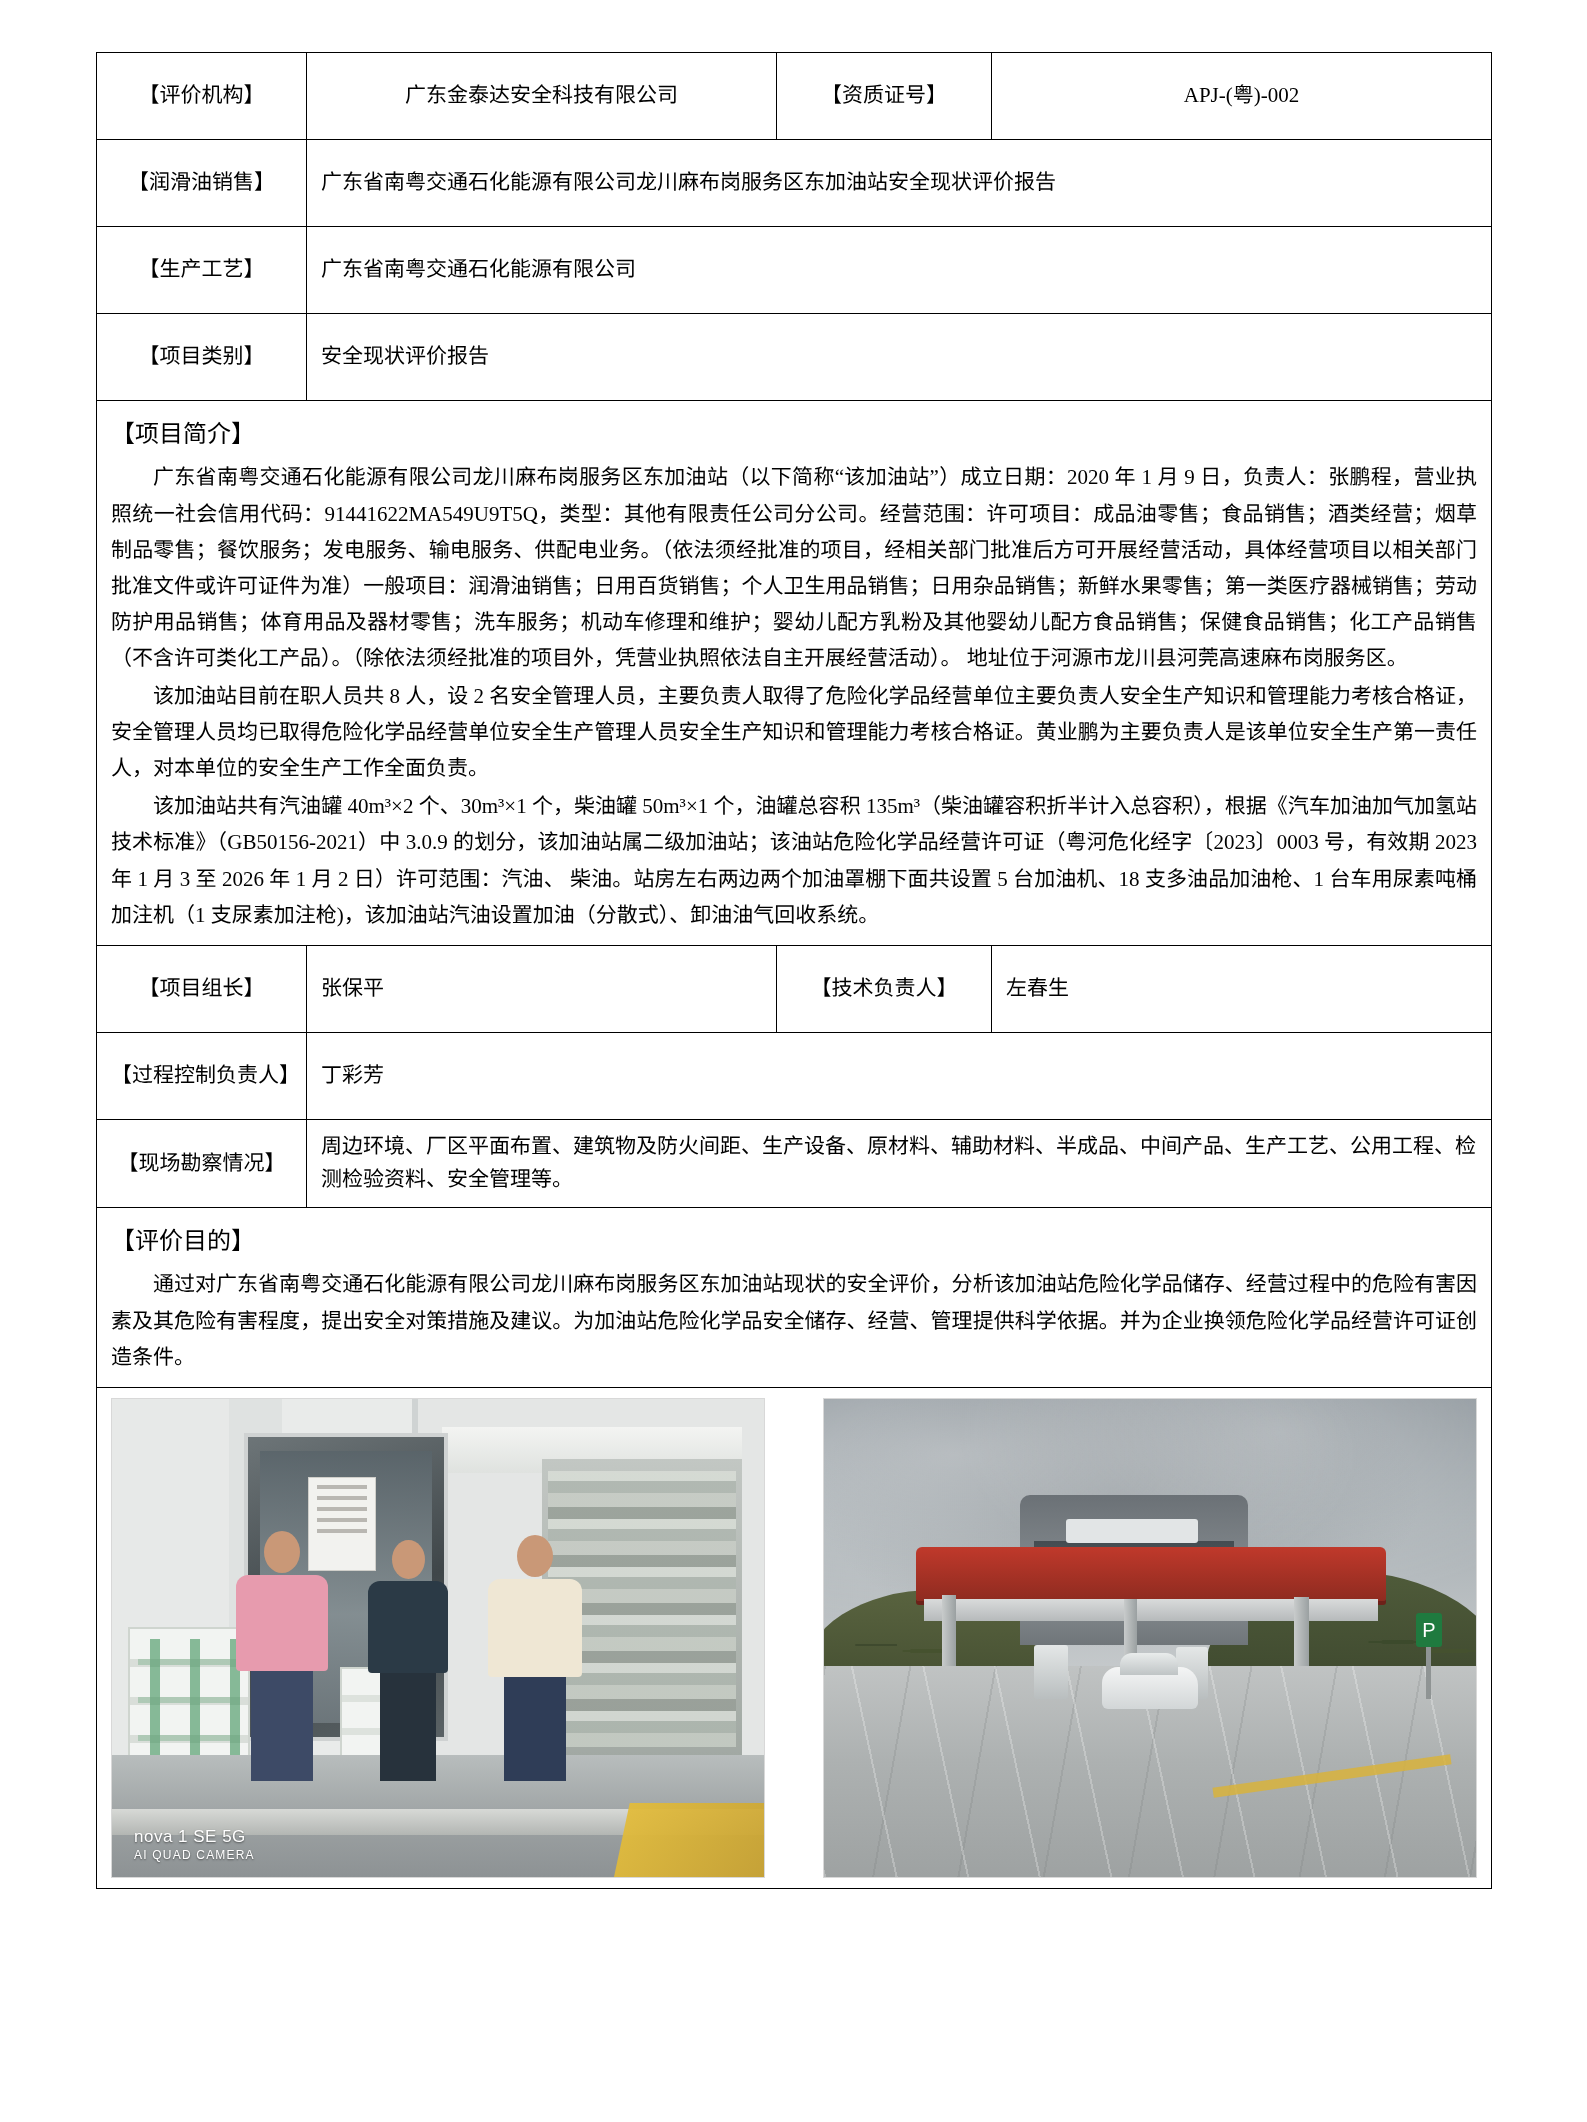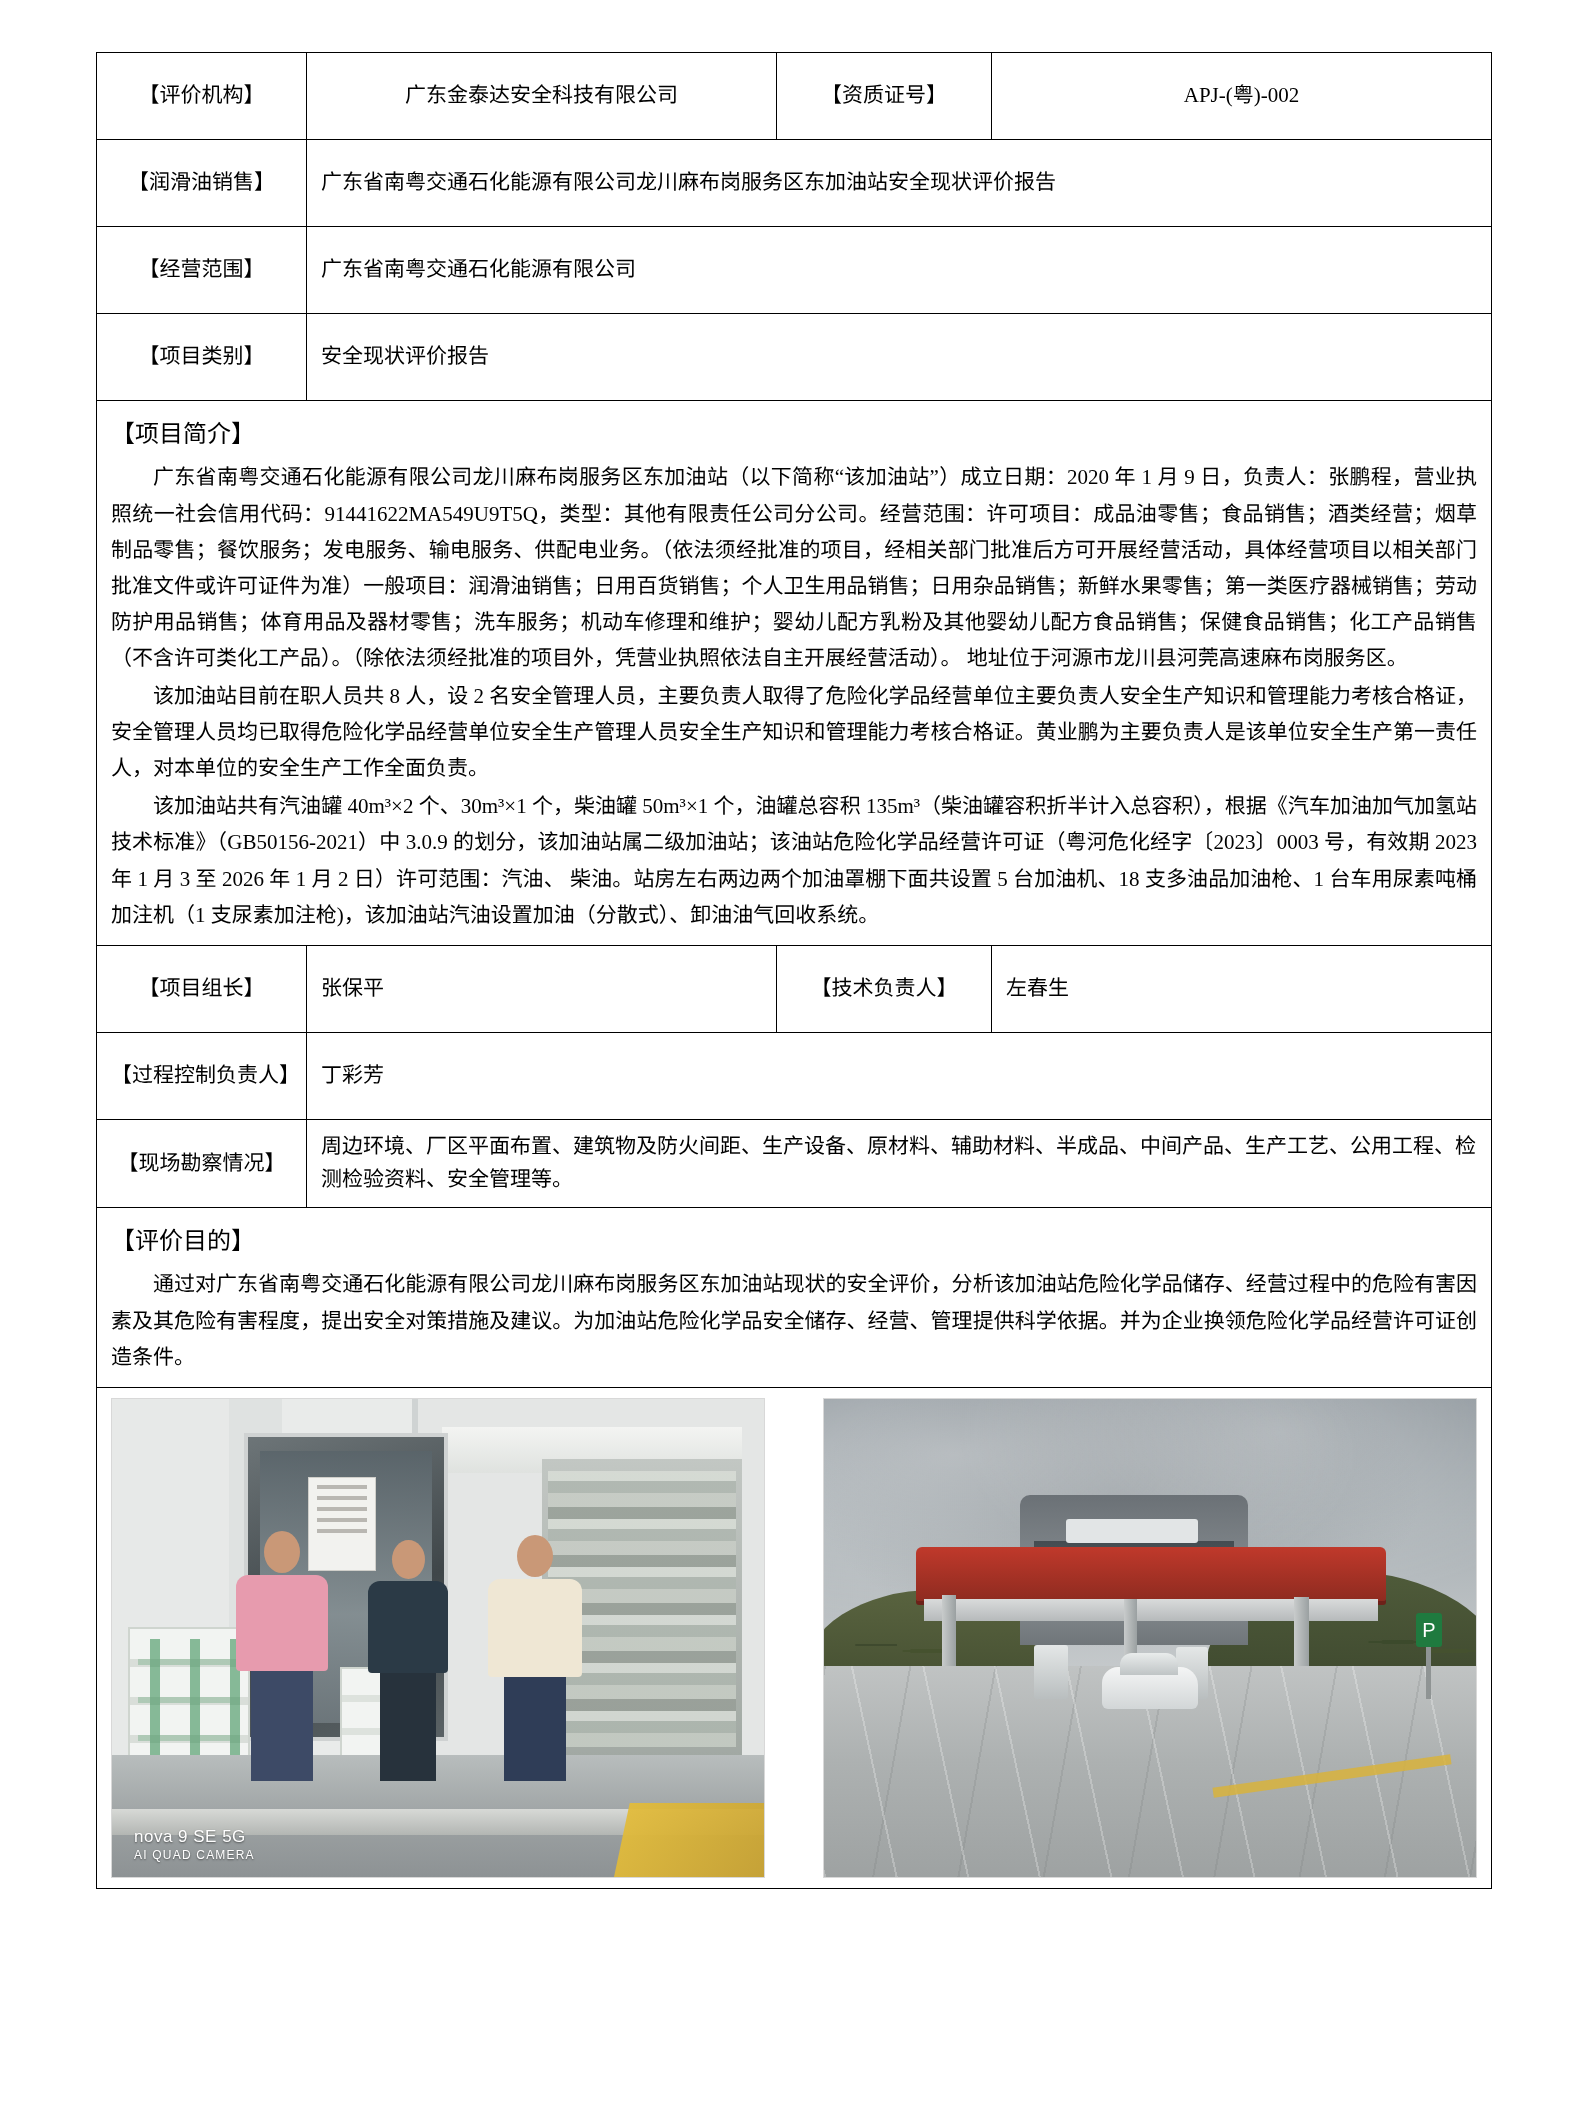--- a/index.html
+++ b/index.html
@@ -295,21 +295,21 @@
         <td class="lbl cell-tall">【评价机构】</td>
         <td class="val-center cell-tall">广东金泰达安全科技有限公司</td>
         <td class="lbl cell-tall">【资质证号】</td>
         <td class="val-center cell-tall">APJ-(粤)-002</td>
       </tr>
       <tr>
         <td class="lbl cell-tall">【润滑油销售】</td>
         <td class="val cell-tall" colspan="3">广东省南粤交通石化能源有限公司龙川麻布岗服务区东加油站安全现状评价报告</td>
       </tr>
       <tr>
-        <td class="lbl cell-tall">【经营范围】</td>
+        <td class="lbl cell-tall">【生产工艺】</td>
         <td class="val cell-tall" colspan="3">广东省南粤交通石化能源有限公司</td>
       </tr>
       <tr>
         <td class="lbl cell-tall">【项目类别】</td>
         <td class="val cell-tall" colspan="3">安全现状评价报告</td>
       </tr>
       <tr>
         <td class="blockcell" colspan="4">
           <div class="block-title">【项目简介】</div>
           <p class="para">广东省南粤交通石化能源有限公司龙川麻布岗服务区东加油站（以下简称“该加油站”）成立日期：2020 年 1 月 9 日，负责人：张鹏程，营业执照统一社会信用代码：91441622MA549U9T5Q，类型：其他有限责任公司分公司。经营范围：许可项目：成品油零售；食品销售；酒类经营；烟草制品零售；餐饮服务；发电服务、输电服务、供配电业务。（依法须经批准的项目，经相关部门批准后方可开展经营活动，具体经营项目以相关部门批准文件或许可证件为准）一般项目：润滑油销售；日用百货销售；个人卫生用品销售；日用杂品销售；新鲜水果零售；第一类医疗器械销售；劳动防护用品销售；体育用品及器材零售；洗车服务；机动车修理和维护；婴幼儿配方乳粉及其他婴幼儿配方食品销售；保健食品销售；化工产品销售（不含许可类化工产品）。（除依法须经批准的项目外，凭营业执照依法自主开展经营活动）。 地址位于河源市龙川县河莞高速麻布岗服务区。</p>
@@ -369,21 +369,21 @@
                 <div class="p-head"></div>
                 <div class="p-body"></div>
                 <div class="p-legs"></div>
               </div>
               <div class="person pC">
                 <div class="p-head"></div>
                 <div class="p-body"></div>
                 <div class="p-legs"></div>
               </div>
               <div class="lp-watermark">
-                <div class="lp-wm1">nova 9 SE 5G</div>
+                <div class="lp-wm1">nova 1 SE 5G</div>
                 <div class="lp-wm2">AI QUAD CAMERA</div>
               </div>
             </div>
 
             <div class="photo photo-right">
               <div class="rp-sky"></div>
               <div class="rp-clouds"></div>
               <div class="rp-hillL"></div>
               <div class="rp-hillR"></div>
               <div class="rp-trees"></div>

